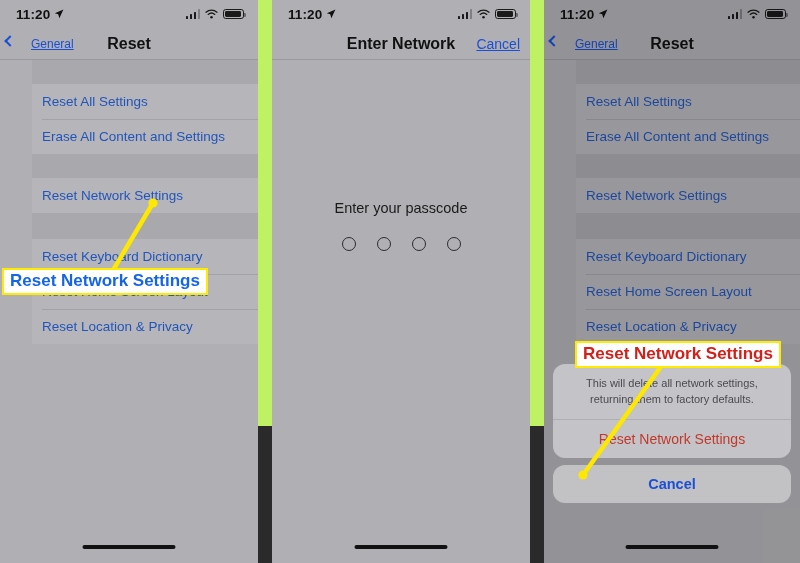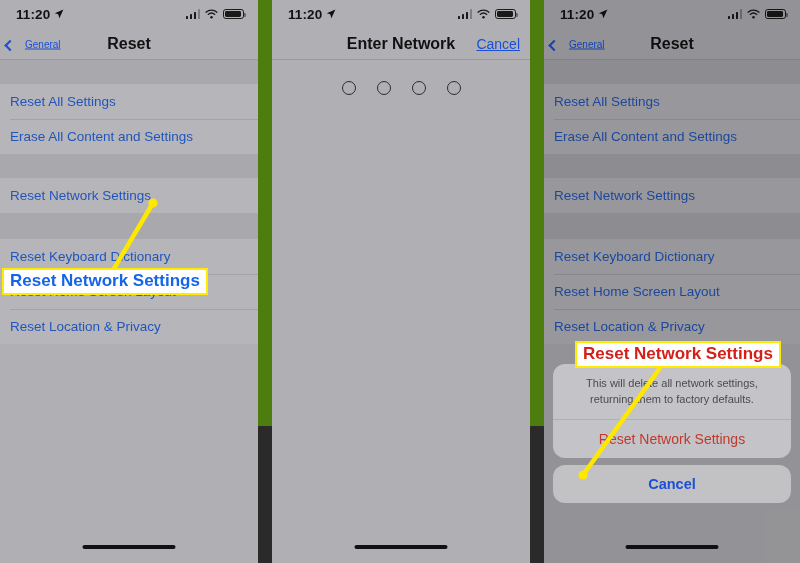--- a/index.html
+++ b/index.html
@@ -5,21 +5,21 @@
   * { box-sizing: border-box; margin: 0; padding: 0; }
   html, body {
     width: 800px; height: 563px;
     background: #2a2a2a;
     font-family: "Liberation Sans", sans-serif;
     overflow: hidden;
   }
   .stage {
     position: relative;
     width: 800px; height: 426px;
-    background: #4d7c0f;
+    background: #bef264;
   }
 
   
   .panel {
     position: absolute;
     top: 0;
     height: 563px;
     background: #b0b0b4;
     overflow: hidden;
   }
@@ -84,39 +84,39 @@
     align-items: center;
     justify-content: center;
     border-bottom: 1px solid #9a9a9e;
   }
   .nav-title {
     font-size: 16px; font-weight: bold; color: #111;
   }
   .nav-back {
     position: absolute; left: 6px; top: 50%;
     transform: translateY(-50%);
-    display: flex; align-items: flex-end; gap: 10px;
-    color: #1a4fd6; font-size: 10px;
+    display: flex; align-items: flex-start; gap: 16px;
+    color: #1a4fd6; font-size: 12px;
   }
   .nav-back .label { text-decoration: underline; }
   .chev {
     display:block; width: 8px; height: 8px;
     border-left: 2.2px solid currentColor;
     border-bottom: 2.2px solid currentColor;
     transform: rotate(45deg);
     margin-right: 1px;
   }
   .nav-action {
     position: absolute; right: 10px; top: 50%;
     transform: translateY(-50%);
     color: #1a4fd6; font-size: 14px; text-decoration: underline;
   }
 
   
-  .list-wrap { position: relative; }
+  .list-wrap { position: relative; margin-left: 32px; }
   .gap { height: 24px; background: #a8a8ad; }
   .gap.tall { height: 26px; }
   .row {
     height: 35px;
     display: flex; align-items: center;
     padding-left: 10px;
     background: #b6b6ba;
     font-size: 13.5px;
     color: #2255bb;
     position: relative;
@@ -307,20 +307,21 @@
           </span>
       </div>
     </div>
 
     <div class="navbar">
       <div class="nav-title">Enter Network</div>
       <div class="nav-action">Cancel</div>
     </div>
 
     <div class="pass-body">
+      <div class="pass-prompt">Enter your passcode</div>
       <div class="pass-dots">
         <span></span>
         <span></span>
         <span></span>
         <span></span>
       </div>
     </div>
 
     <div class="home-ind"></div>
   </div>

